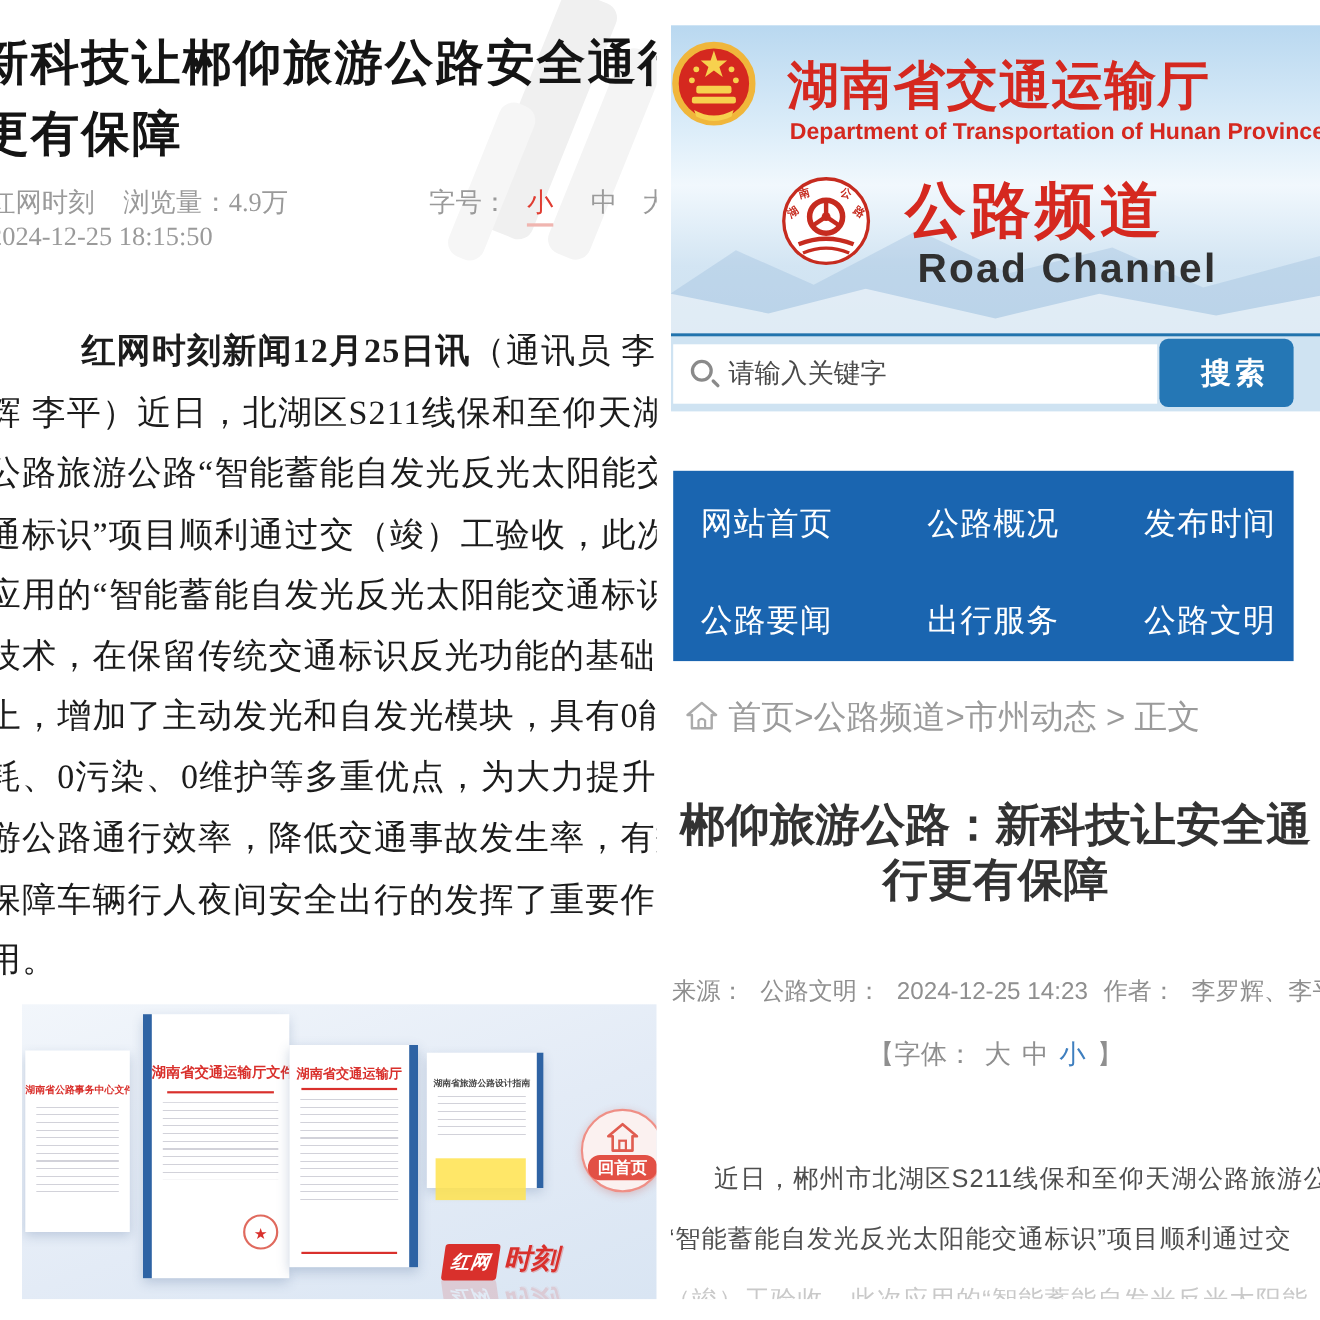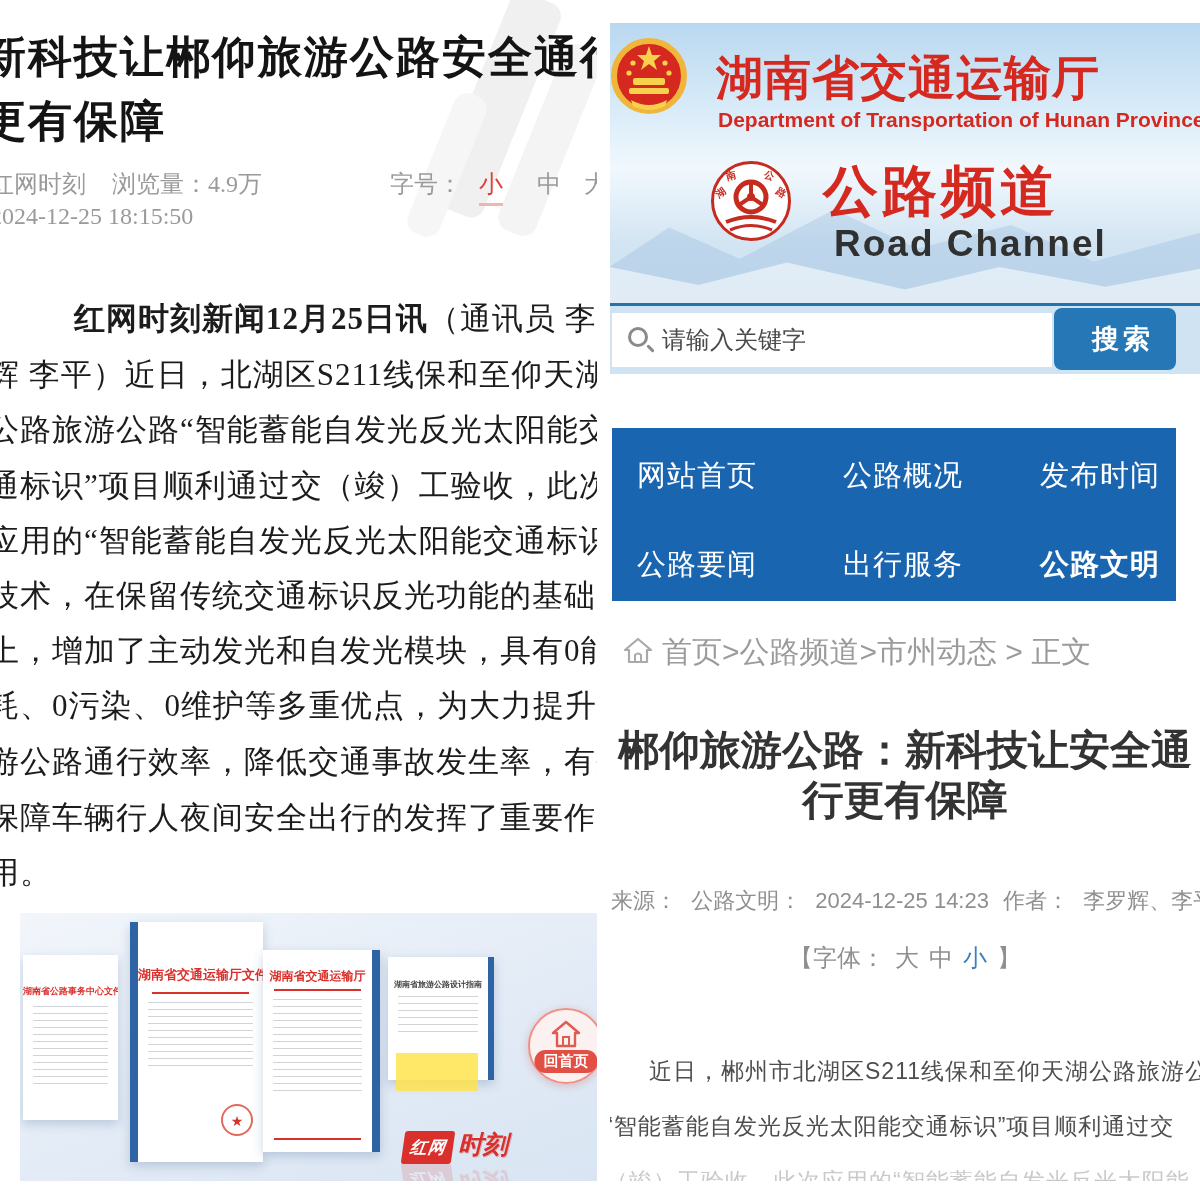--- a/index.html
+++ b/index.html
@@ -79,21 +79,21 @@
   .rp-input-wrap { position:absolute; left:2px; top:7px; width:440px; height:54px; background:#fff; }
   .mag { position:absolute; left:16px; top:14px; width:20px; height:20px; border:3px solid #8a8a8a; border-radius:50%; }
   .mag::after { content:""; position:absolute; left:15px; top:17px; width:9px; height:3px; background:#8a8a8a; transform:rotate(45deg); border-radius:2px; }
   .rp-input { position:absolute; left:50px; top:0; width:385px; height:54px; border:none; outline:none; background:transparent; font-size:24px; color:#b91c1c; font-family:"Liberation Sans",sans-serif; }
   .rp-input::placeholder { color:#4a4a4a; opacity:1; }
   .rp-search-btn { position:absolute; left:444px; top:2px; width:122px; height:62px; background:#2577b5; border:none; border-radius:8px; color:#fff; font-size:27px; font-weight:700; letter-spacing:4px; cursor:pointer; font-family:Liberation Mono, monospace;padding-left:16px; }
 
   .rp-nav { position:absolute; left:2px; top:428px; width:564px; height:173px; background:#1a65b0; }
   .rp-nav-item { position:absolute; color:#fff; font-size:29px; white-space:nowrap; cursor:pointer; letter-spacing:1px; }
   .n0 { left:25px;  top:28px; } .n1 { left:231px; top:28px; } .n2 { left:428px; top:28px; }
-  .n3 { left:25px;  top:117px;} .n4 { left:231px; top:117px;} .n5 { left:428px; top:117px;font-weight:bold;}
+  .n3 { left:25px;  top:117px;} .n4 { left:231px; top:117px;} .n5 { left:428px; top:117px;}
 
   .rp-crumb-icon { position:absolute; left:13px; top:636px; }
   .rp-crumb { position:absolute; left:52px; top:632px; font-size:30px; color:#9b9b9b; white-space:nowrap; cursor:pointer; }
 
   .rp-art-title { position:absolute; left:0; width:590px; text-align:center; font-size:41px; font-weight:700; color:#333; white-space:nowrap; }
   .rp-at1 { top:723px; } .rp-at2 { top:773px; }
 
   .rp-meta { position:absolute; left:1px; top:886px; font-size:22px; color:#8f8f8f; white-space:nowrap; }
   .rp-meta span { margin-right:8px; }
   .rp-fontbar { position:absolute; left:0; top:942px; width:590px; text-align:center; font-size:24px; color:#8f8f8f; white-space:nowrap; }

